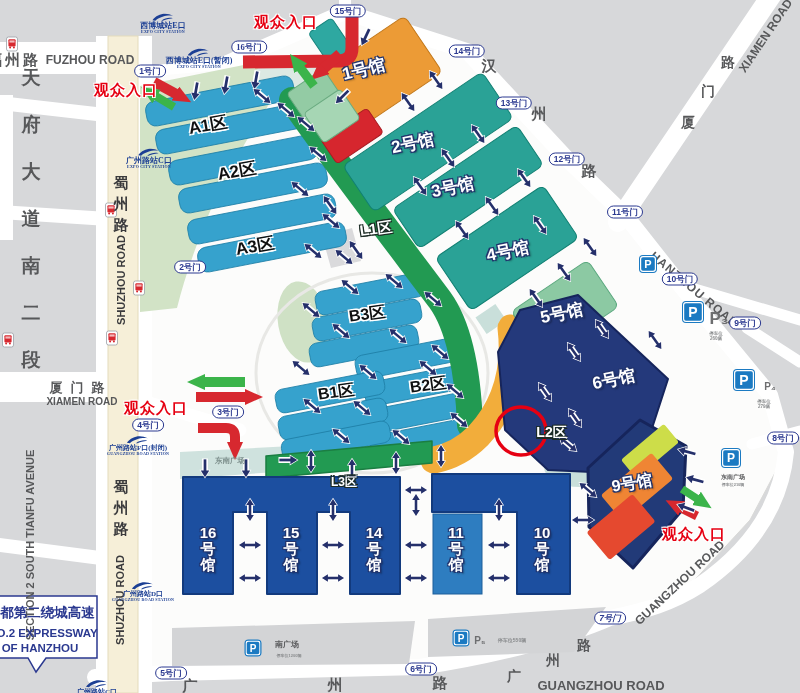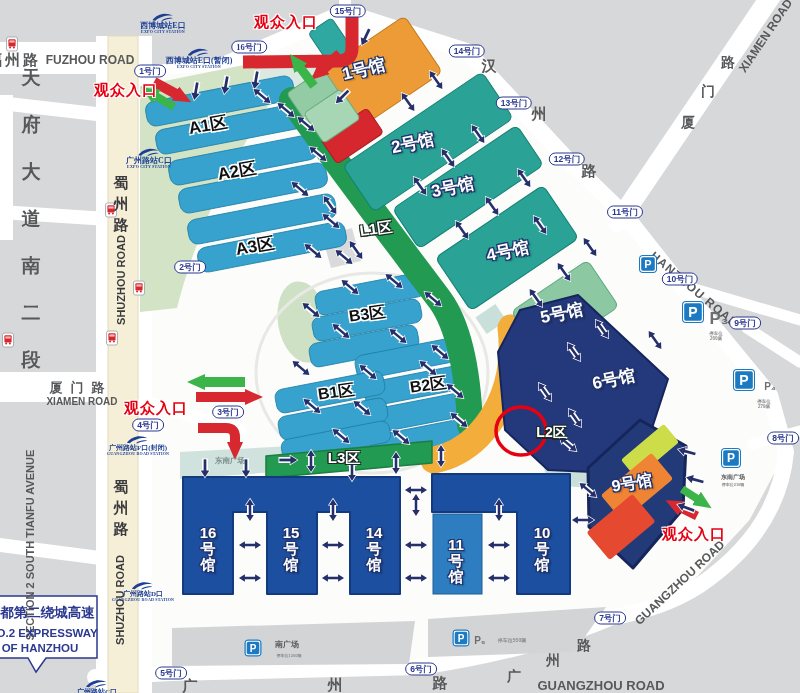--- a/index.html
+++ b/index.html
@@ -316,45 +316,45 @@
   <div class="lb hl" style="left:632px;top:483px;font-size:16px;white-space:nowrap;transform:translate(-50%,-50%) rotate(-10deg);">9号馆</div>
   <div class="lb hl" style="left:208px;top:549px;font-size:15px;line-height:16px;">16
 号
 馆</div>
   <div class="lb hl" style="left:291px;top:549px;font-size:15px;line-height:16px;">15
 号
 馆</div>
   <div class="lb hl" style="left:374px;top:549px;font-size:15px;line-height:16px;">14
 号
 馆</div>
-  <div class="lb hl" style="left:456px;top:549px;font-size:15px;line-height:16px;margin-top:12px;">11
+  <div class="lb hl" style="left:456px;top:549px;font-size:15px;line-height:16px;">11
 号
 馆</div>
   <div class="lb hl" style="left:542px;top:549px;font-size:15px;line-height:16px;">10
 号
 馆</div>
 
   <div class="lb zl" style="left:208px;top:126px;font-size:17px;white-space:nowrap;transform:translate(-50%,-50%) rotate(-10deg);">A1区</div>
   <div class="lb zl" style="left:237px;top:172px;font-size:17px;white-space:nowrap;transform:translate(-50%,-50%) rotate(-10deg);">A2区</div>
   <div class="lb zl" style="left:255px;top:247px;font-size:17px;white-space:nowrap;transform:translate(-50%,-50%) rotate(-10deg);">A3区</div>
   <div class="lb zl" style="left:367px;top:314px;font-size:16px;white-space:nowrap;transform:translate(-50%,-50%) rotate(-8deg);">B3区</div>
   <div class="lb zl" style="left:336px;top:392px;font-size:16px;white-space:nowrap;transform:translate(-50%,-50%) rotate(-8deg);">B1区</div>
   <div class="lb zl" style="left:428px;top:385px;font-size:16px;white-space:nowrap;transform:translate(-50%,-50%) rotate(-8deg);">B2区</div>
   <div class="lb ll" style="left:376px;top:229px;font-size:15px;white-space:nowrap;transform:translate(-50%,-50%) rotate(-8deg);">L1区</div>
-  <div class="lb ll" style="left:344px;top:458px;font-size:15px;white-space:nowrap;">L3区</div>
+  <div class="lb ll" style="left:344px;top:482px;font-size:12px;white-space:nowrap;">L3区</div>
   <div class="lb ll" style="left:546px;top:433px;font-size:14px;white-space:nowrap;padding-left:11px;">L2区</div>
   <div class="lb" style="left:230px;top:461px;font-size:7.5px;color:#7d8f8c;white-space:nowrap;">东南广场</div>
 
   <div class="gate" style="left:150px;top:71px;">1号门</div>
   <div class="gate" style="left:190px;top:267px;">2号门</div>
   <div class="gate" style="left:228px;top:412px;">3号门</div>
   <div class="gate" style="left:148px;top:425px;">4号门</div>
   <div class="gate" style="left:171px;top:673px;">5号门</div>
   <div class="gate" style="left:421px;top:669px;">6号门</div>
-  <div class="gate" style="left:610px;top:618px;">7号门</div>
+  <div class="gate" style="left:610px;top:618px;font-style:italic;">7号门</div>
   <div class="gate" style="left:756px;top:438px;margin-left:27px;">8号门</div>
   <div class="gate" style="left:745px;top:323px;">9号门</div>
   <div class="gate" style="left:680px;top:279px;">10号门</div>
   <div class="gate" style="left:625px;top:212px;">11号门</div>
   <div class="gate" style="left:567px;top:159px;">12号门</div>
   <div class="gate" style="left:514px;top:103px;">13号门</div>
   <div class="gate" style="left:467px;top:51px;">14号门</div>
   <div class="gate" style="left:348px;top:11px;">15号门</div>
   <div class="gate" style="left:249px;top:47px;font-family:Liberation Serif, serif;">16号门</div>
 

